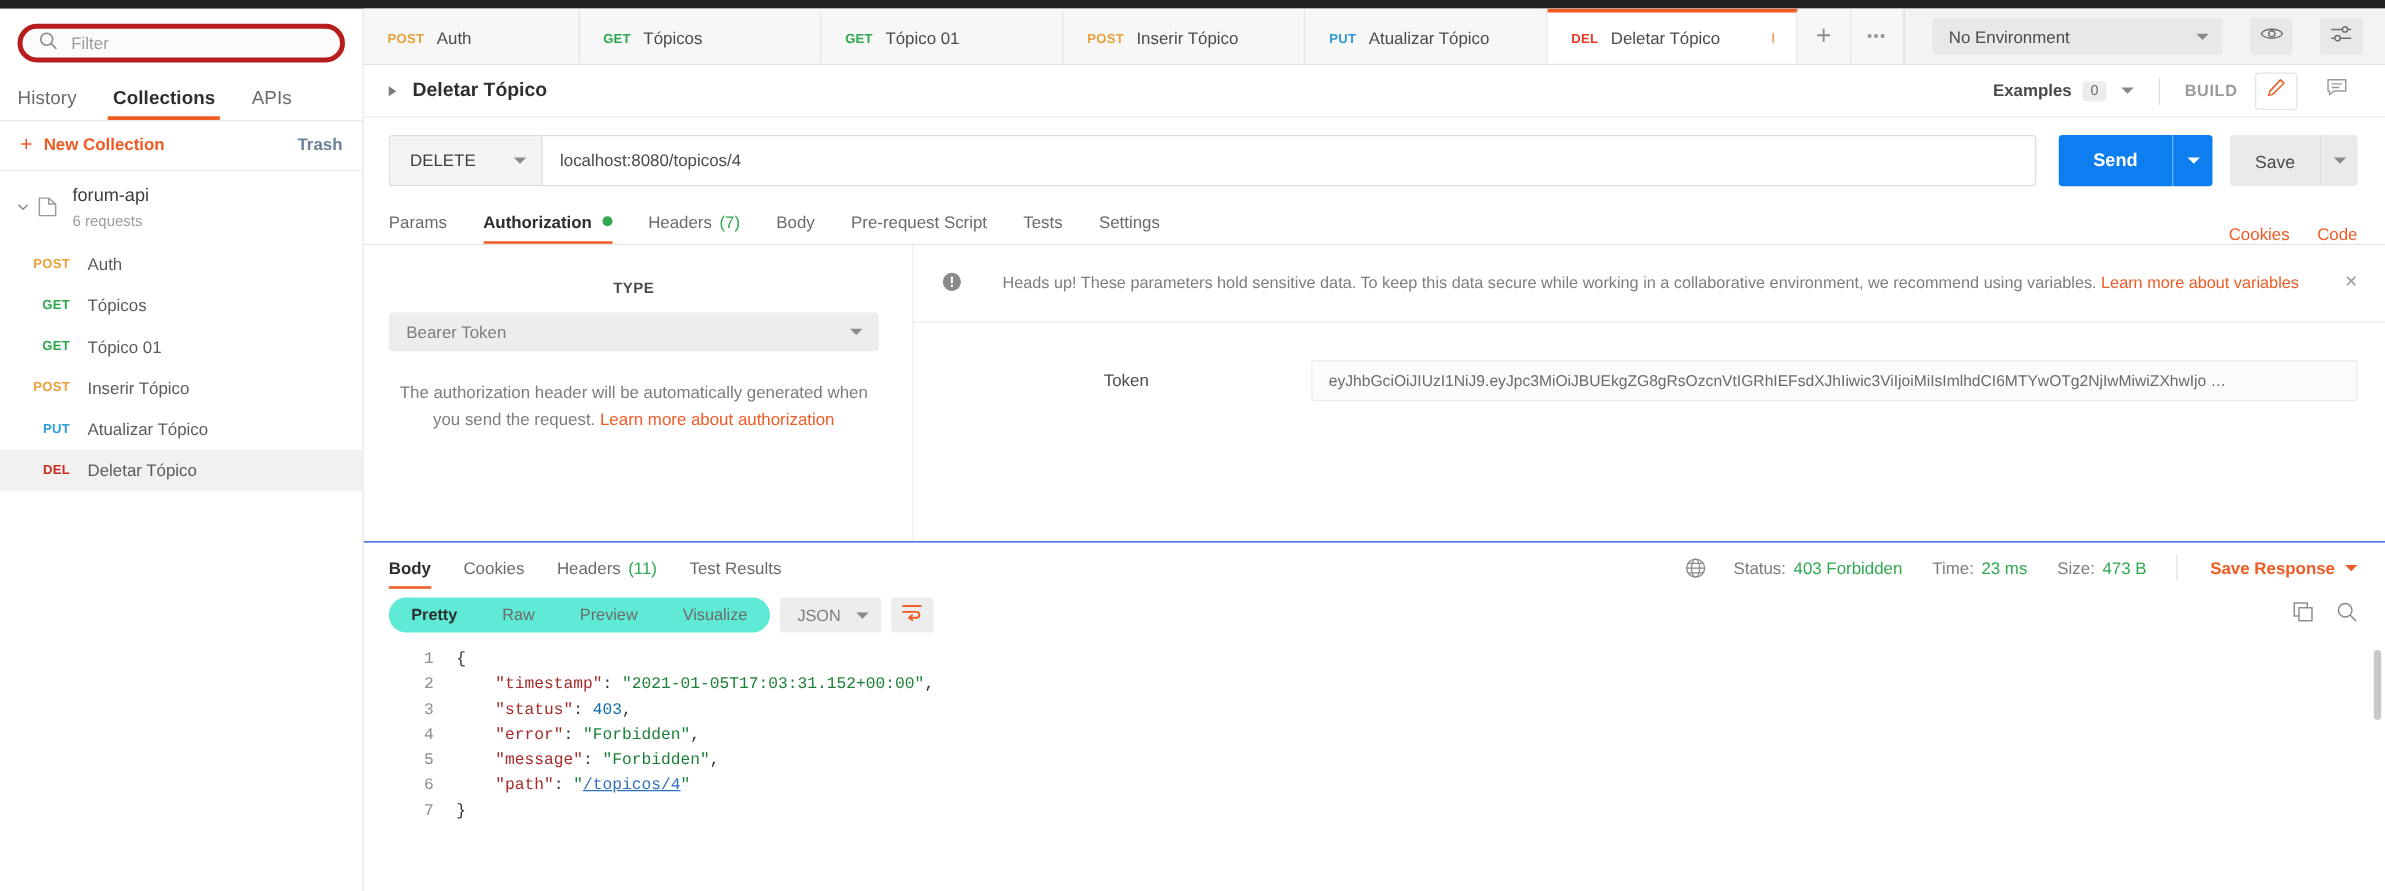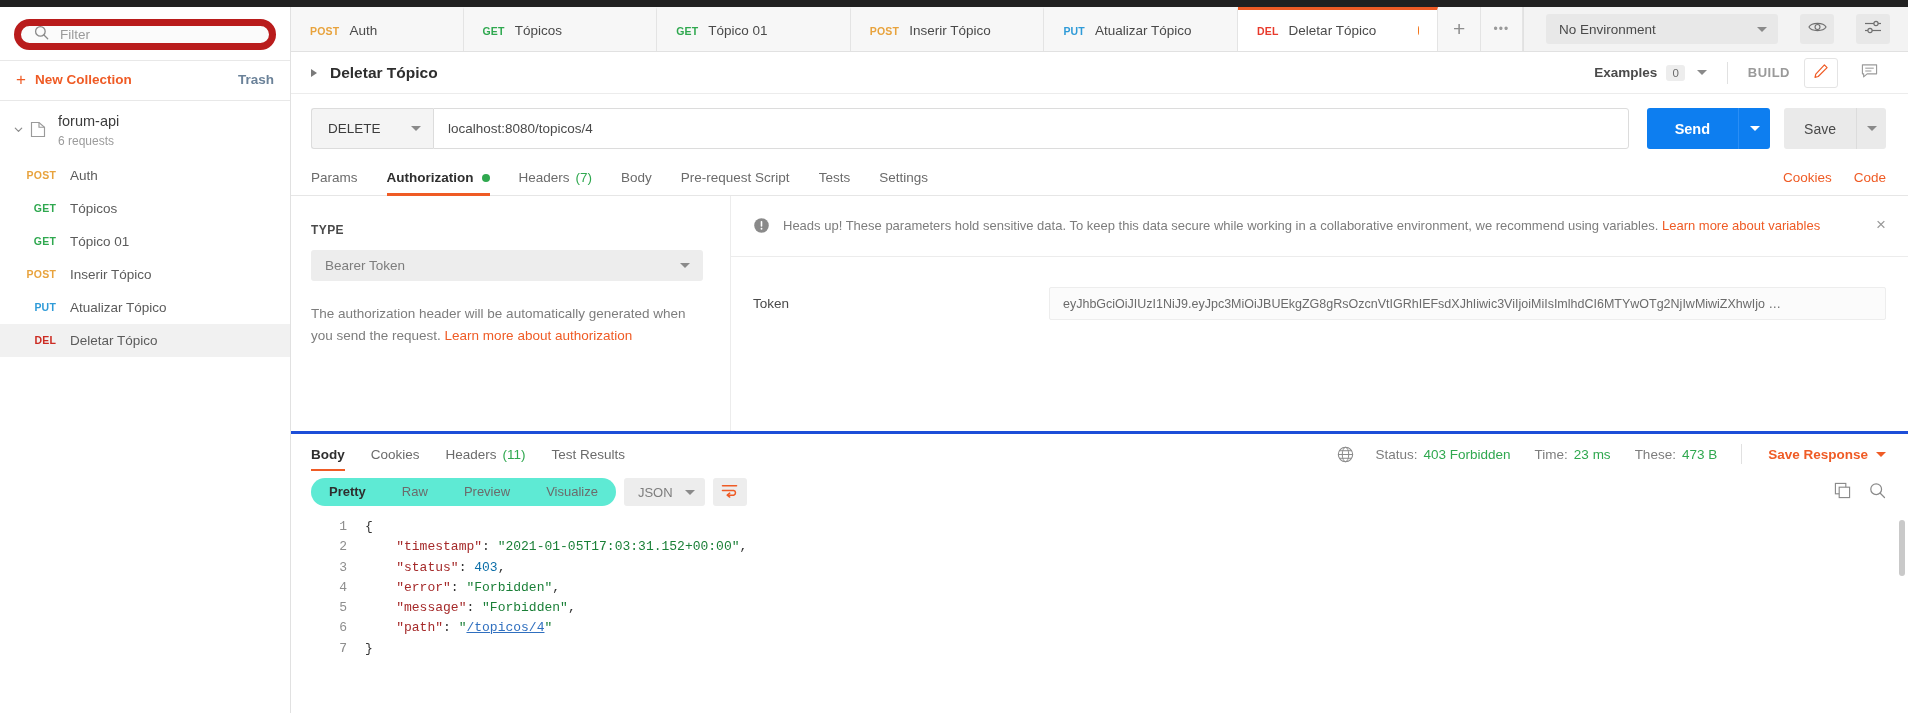--- a/index.html
+++ b/index.html
@@ -20,21 +20,21 @@
   
   .sidebar {
     width: 291px; flex: 0 0 291px;
     background: #ffffff;
     border-right: 1px solid #e1e1e1;
     display: flex; flex-direction: column;
     min-height: 0;
   }
   .filter-wrap { padding: 12px 14px 10px 14px; }
   .filter-box {
-    height: 31px; border: 7px solid #b91c1c; border-radius: 16px;
+    height: 31px; border: 4px solid #b91c1c; border-radius: 16px;
     background: #fbfbfb; display: flex; align-items: center; padding: 0 13px;
   }
   .filter-box svg { flex: 0 0 auto; }
   .filter-input {
     border: none; outline: none; background: transparent;
     font-family: "Liberation Sans", sans-serif; font-size: 13.5px; color: #3c3c3c;
     margin-left: 11px; width: 100%;
   }
   .filter-input::placeholder { color: #9b9b9b; }
 
@@ -179,38 +179,38 @@
     font-family: "Liberation Sans", sans-serif;
   }
   .save-car {
     height: 41px; width: 30px; background: #eaeaea; border-radius: 0 3px 3px 0;
     display: flex; align-items: center; justify-content: center; cursor: pointer;
     border-left: 1px solid #dcdcdc;
   }
 
   
   .reqtabs {
-    display: flex; align-items: center; padding: 0 22px 0 20px;
+    display: flex; align-items: flex-end; padding: 0 22px 0 20px;
     border-bottom: 1px solid #e6e6e6; margin-top: 11px; height: 36px;
   }
   .rtab {
     font-size: 13.5px; color: #6b6b6b; margin-right: 29px; height: 36px;
     display: flex; align-items: center; cursor: pointer; position: relative;
   }
   .rtab.active { color: #2e2e2e; font-weight: 600; }
   .rtab.active::after {
     content: ""; position: absolute; left: 0; right: 0; bottom: 0; height: 2.5px; background: #ef5b25;
   }
   .rtab .gdot { width: 8px; height: 8px; border-radius: 50%; background: #2fa84f; margin-left: 8px; }
   .rtab .cnt { color: #2fa84f; margin-left: 6px; font-weight: 400; }
   .reqtabs-right { margin-left: auto; display: flex; gap: 22px; }
   .rlink { font-size: 13.5px; color: #ef5b25; cursor: pointer; }
 
   
-  .authpane { display: flex; height: 238px; flex: 0 0 238px; border-bottom: 3px solid #1d4ed8; }
+  .authpane { display: flex; height: 238px; flex: 0 0 238px; border-bottom: 1px solid #1d4ed8; text-align: center; }
   .auth-left { width: 440px; flex: 0 0 440px; border-right: 1px solid #ececec; padding: 27px 27px 0 20px; }
   .type-lbl { font-size: 12px; font-weight: 700; color: #4a4a4a; letter-spacing: .4px; margin-bottom: 13px; }
   .type-sel {
     height: 31px; background: #ededed; border-radius: 3px; display: flex;
     align-items: center; justify-content: space-between; padding: 0 13px 0 14px;
     font-size: 13.5px; color: #7d7d7d; cursor: pointer;
   }
   .auth-help { margin-top: 22px; font-size: 13.5px; color: #7d7d7d; line-height: 1.65; }
   .auth-help a { color: #ef5b25; text-decoration: none; cursor: pointer; }
 
@@ -300,20 +300,25 @@
           <span>
             <svg width="15" height="15" viewBox="0 0 16 16" fill="none">
               <circle cx="6.8" cy="6.8" r="5.1" stroke="#8a8a8a" stroke-width="1.4"></circle>
               <line x1="10.6" y1="10.6" x2="14.6" y2="14.6" stroke="#8a8a8a" stroke-width="1.4" stroke-linecap="round"></line>
             </svg>
           </span>
           <input class="filter-input" type="text" placeholder="Filter" style="">
         </div>
       </div>
 
+      <div class="side-tabs">
+        <div class="side-tab">History</div>
+        <div class="side-tab active">Collections</div>
+        <div class="side-tab">APIs</div>
+      </div>
       <div class="side-tabs-rule"></div>
 
       <div class="newcoll-row">
         <div class="newcoll">
           <span class="plus">+</span>
           <span>New Collection</span>
         </div>
         <div class="trash">Trash</div>
       </div>
       <div class="coll-divider"></div>
@@ -555,21 +560,21 @@
               <ellipse cx="9" cy="9" rx="3.4" ry="7.6" stroke="#8a8a8a" stroke-width="1.05" fill="none"></ellipse>
               <line x1="1.4" y1="9" x2="16.6" y2="9" stroke="#8a8a8a" stroke-width="1.05"></line>
               <line x1="2.6" y1="5" x2="15.4" y2="5" stroke="#8a8a8a" stroke-width="1.05"></line>
               <line x1="2.6" y1="13" x2="15.4" y2="13" stroke="#8a8a8a" stroke-width="1.05"></line>
             </svg>
           </span>
           <span class="meta-k">Status:</span>
           <span class="meta-v">403 Forbidden</span>
           <span class="meta-k">Time:</span>
           <span class="meta-v">23 ms</span>
-          <span class="meta-k">These:</span>
+          <span class="meta-k">Size:</span>
           <span class="meta-v">473 B</span>
           <span class="meta-sep"></span>
           <span class="saveresp"><span>Save Response</span><span class="caret"></span></span>
         </div>
       </div>
 
       <div class="viewbar">
         <div class="seg">
           <span class="seg-item active">Pretty</span>
           <span class="seg-item">Raw</span>

